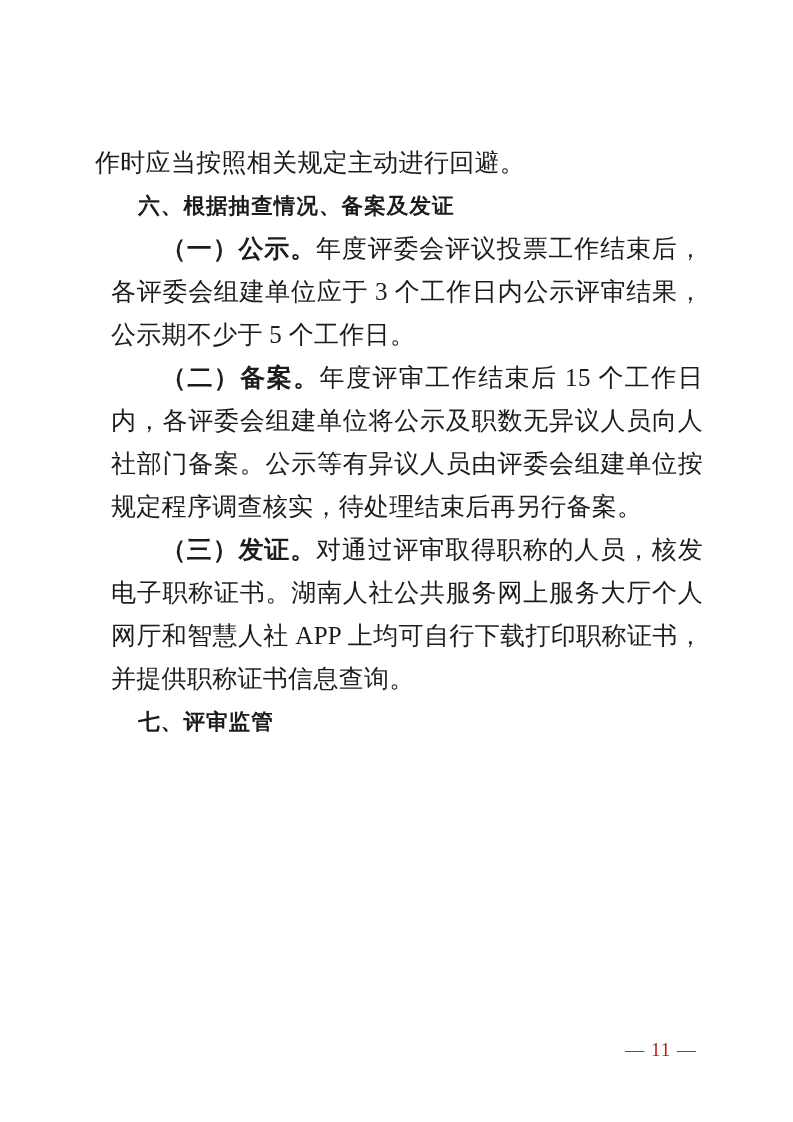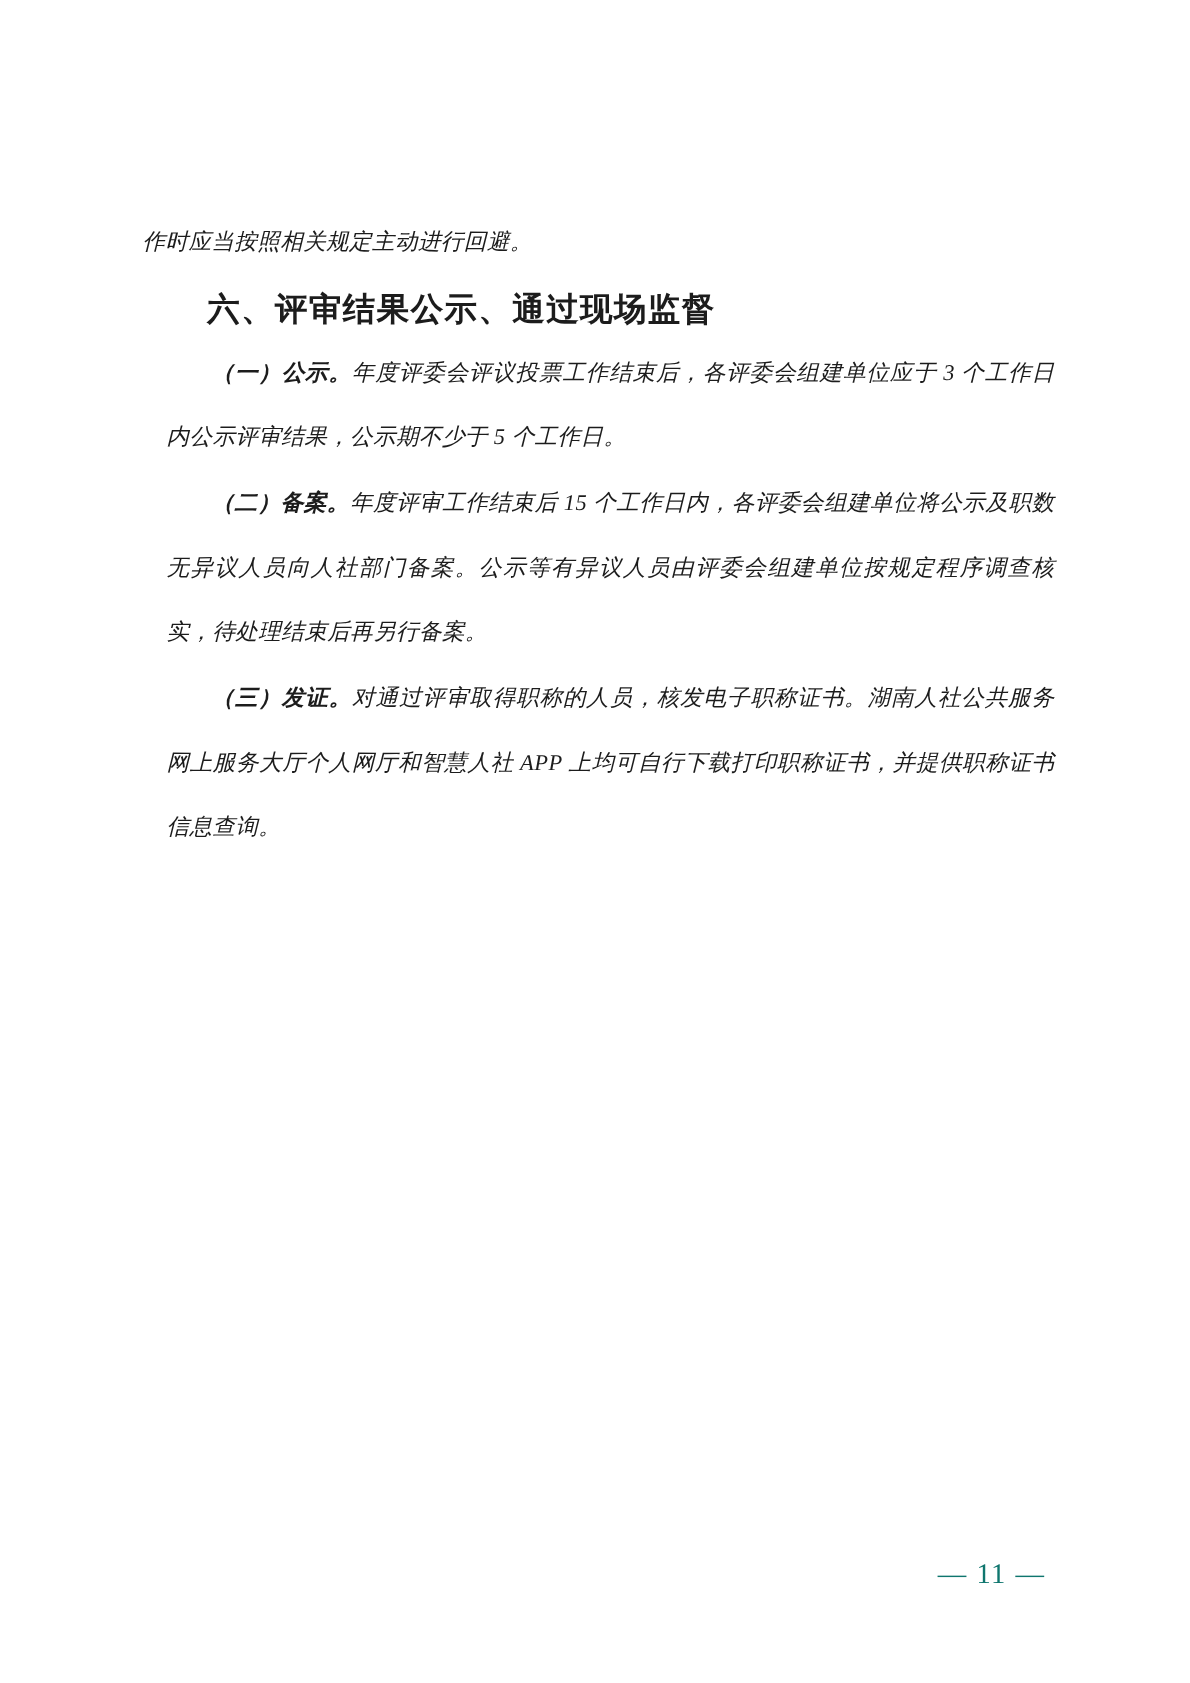--- a/index.html
+++ b/index.html
@@ -17,27 +17,26 @@
     color: #1c1c1c;
   }
   .content {
     position: absolute;
     left: 95px;
     top: 141px;
     width: 608px;
   }
   .para {
     margin: 0;
-    font-size: 15px;
+    font-size: 25px;
     line-height: 43px;
     text-align: justify;
     text-justify: inter-character;
     letter-spacing: 0.3px;
     word-break: break-all;
-    font-style: italic;
   }
   .indent {
     text-indent: 2em;
     margin-left: 16px;
   }
   .no-indent {
     text-indent: 0;
   }
   .heading {
     margin: 0;
@@ -52,44 +51,45 @@
     font-weight: bold;
     font-family: "Liberation Sans", "DejaVu Sans", sans-serif;
   }
   .page-number {
     position: absolute;
     top: 1038px;
     right: 96px;
     font-size: 19px;
     line-height: 24px;
     font-family: "Liberation Serif", "DejaVu Serif", serif;
-    color: #0f766e;
+    color: #b91c1c;
     letter-spacing: 1px;
   }
 </style>
 </head>
 <body>
 
 <div class="page">
   <div class="content">
 
     <p class="para no-indent">作时应当按照相关规定主动进行回避。</p>
 
-    <p class="heading">六、评审结果公示、通过现场监督</p>
+    <p class="heading">六、根据抽查情况、备案及发证</p>
 
     <p class="para indent">
       <span class="lead">（一）公示。</span><span>年度评委会评议投票工作结束后，各评委会组建单位应于 3 个工作日内公示评审结果，公示期不少于 5 个工作日。</span>
     </p>
 
     <p class="para indent">
       <span class="lead">（二）备案。</span><span>年度评审工作结束后 15 个工作日内，各评委会组建单位将公示及职数无异议人员向人社部门备案。公示等有异议人员由评委会组建单位按规定程序调查核实，待处理结束后再另行备案。</span>
     </p>
 
     <p class="para indent">
       <span class="lead">（三）发证。</span><span>对通过评审取得职称的人员，核发电子职称证书。湖南人社公共服务网上服务大厅个人网厅和智慧人社 APP 上均可自行下载打印职称证书，并提供职称证书信息查询。</span>
     </p>
 
+    <p class="heading">七、评审监管</p>
 
 
   </div>
 
   <div class="page-number">— 11 —</div>
 </div>
 
 </body></html>

